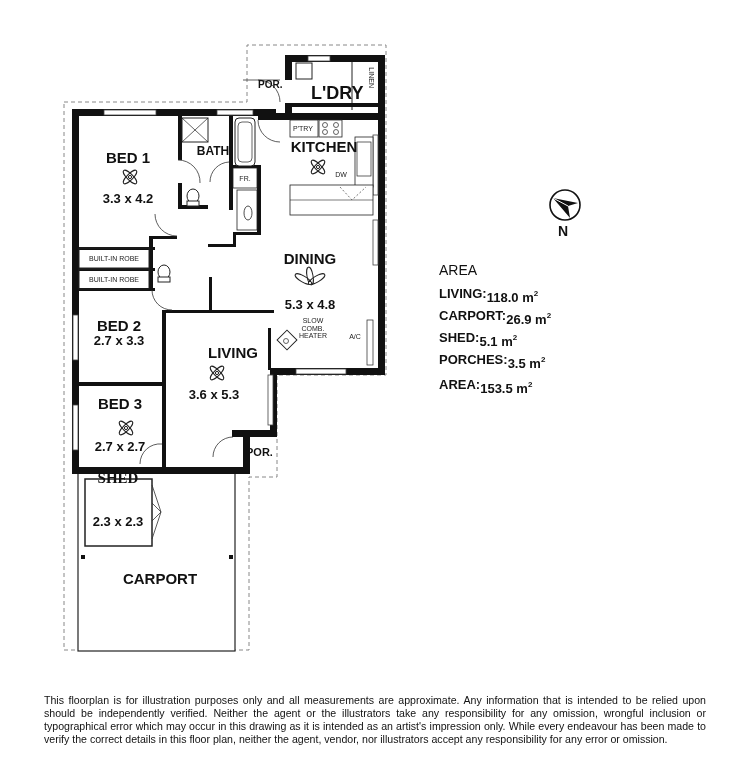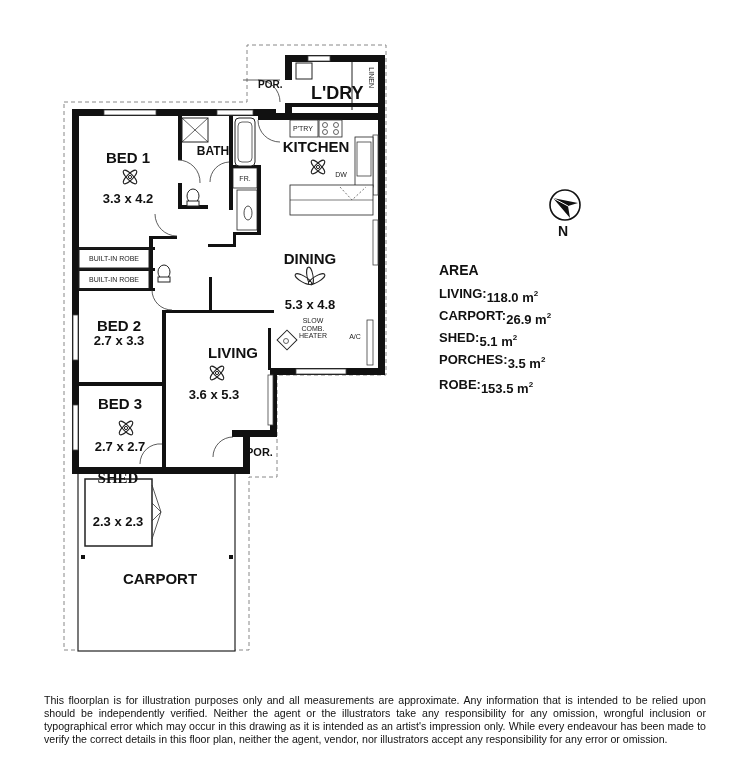--- a/index.html
+++ b/index.html
@@ -4,21 +4,21 @@
 <style>
   html, body { margin: 0; padding: 0; background: #ffffff; }
   body { width: 750px; height: 774px; position: relative; overflow: hidden; font-family: "Liberation Sans", "DejaVu Sans", sans-serif; color: #111; }
   #plan { position: absolute; left: 0; top: 0; }
   .room-label { position: absolute; font-weight: bold; color: #111; text-align: center; white-space: nowrap; transform: translateX(-50%); line-height: 1; }
   .room-name { font-size: 15px; }
   .room-dim { font-size: 13px; }
   .small-label { position: absolute; font-size: 7px; color: #222; text-align: center; line-height: 1.1; white-space: nowrap; transform: translateX(-50%); }
   .mid-label { position: absolute; font-size: 11px; font-weight: bold; color: #111; white-space: nowrap; }
   .area-block { position: absolute; left: 439px; top: 262px; width: 255px; }
-  .area-title { font-weight: bold; font-size: 14px; margin-bottom: 7px; }
+  .area-title { font-weight: normal; font-size: 14px; margin-bottom: 7px; }
   .area-row { display: flex; justify-content: flex-start; font-weight: bold; font-size: 13px; line-height: 18px; }
   .area-row.total { margin-top: 3px; }
   .area-row sup { font-size: 8px; vertical-align: 6px; }
   .compass { position: absolute; left: 548px; top: 188px; width: 34px; }
   .compass-n { position: absolute; left: 558px; top: 223px; font-weight: bold; font-size: 14px; }
   .disclaimer { position: absolute; left: 44px; top: 694px; width: 662px; font-size: 10.6px; line-height: 13px; text-align: justify; color: #111; }
 </style>
 </head>
 <body>
 
@@ -166,21 +166,21 @@
 <div class="room-label" style="left:128px; top:150px;">
   <div class="room-name">BED 1</div>
 </div>
 <div class="room-label room-dim" style="left:128px; top:192px;">3.3 x 4.2</div>
 
 <div class="room-label" style="left:213px; top:136px; font-size:12px;margin-top:9px;">BATH</div>
 <div class="mid-label" style="left:258px; top:79px; font-size:10px;">POR.</div>
 <div class="mid-label" style="left:311px; top:83px; font-size:18px;">L'DRY</div>
 <div class="small-label" style="left:361px; top:80px; transform:rotate(90deg) translateX(-30%);">LINEN</div>
 <div class="small-label" style="left:303px; top:125px;">P'TRY</div>
-<div class="room-label room-name" style="left:316px; top:139px;">KITCHEN</div>
+<div class="room-label room-name" style="left:324px; top:139px;">KITCHEN</div>
 <div class="small-label" style="left:341px; top:171px;">DW</div>
 <div class="small-label" style="left:245px; top:175px;">FR.</div>
 
 <div class="small-label" style="left:114px; top:255px;">BUILT-IN ROBE</div>
 <div class="small-label" style="left:114px; top:276px;">BUILT-IN ROBE</div>
 
 <div class="room-label room-name" style="left:310px; top:251px;">DINING</div>
 <div class="room-label room-dim" style="left:310px; top:298px;">5.3 x 4.8</div>
 <div class="small-label" style="left:313px; top:317px; width:30px; white-space:normal;">SLOW COMB. HEATER</div>
 <div class="small-label" style="left:355px; top:333px;">A/C</div>
@@ -220,18 +220,18 @@
   </div>
   <div class="area-row">
     <span>SHED:</span>
     <span><span>5.1</span> <span>m</span><sup>2</sup></span>
   </div>
   <div class="area-row">
     <span>PORCHES:</span>
     <span><span>3.5</span> <span>m</span><sup>2</sup></span>
   </div>
   <div class="area-row total">
-    <span>ROBE:</span>
+    <span>AREA:</span>
     <span><span>153.5</span> <span>m</span><sup>2</sup></span>
   </div>
 </div>
 
 <div class="disclaimer">This floorplan is for illustration purposes only and all measurements are approximate. Any information that is intended to be relied upon should be independently verified. Neither the agent or the illustrators take any responsibility for any omission, wrongful inclusion or typographical error which may occur in this drawing as it is intended as an artist's impression only. While every endeavour has been made to verify the correct details in this floor plan, neither the agent, vendor, nor illustrators accept any responsibility for any error or omission.</div>
 
 </body></html>

